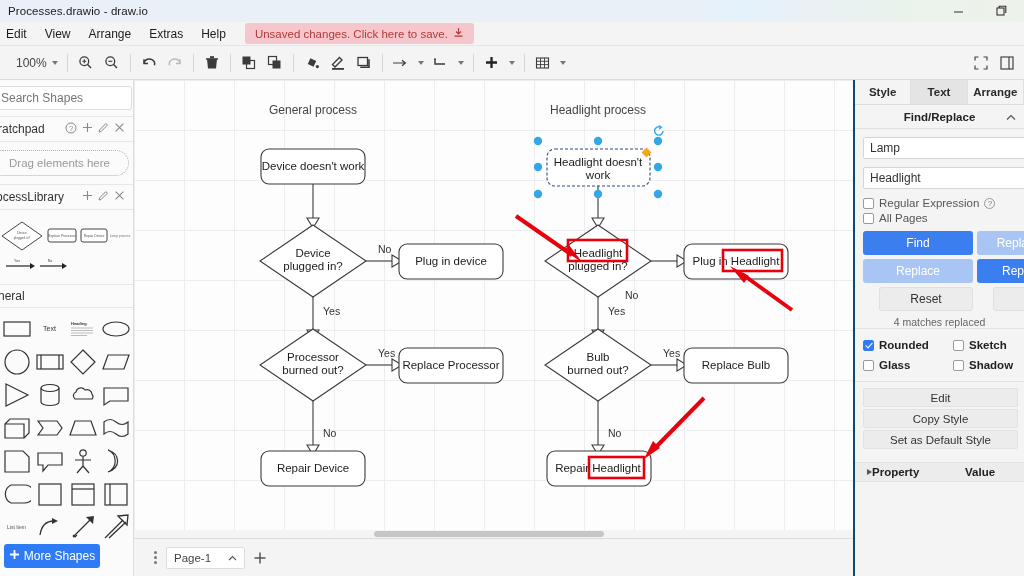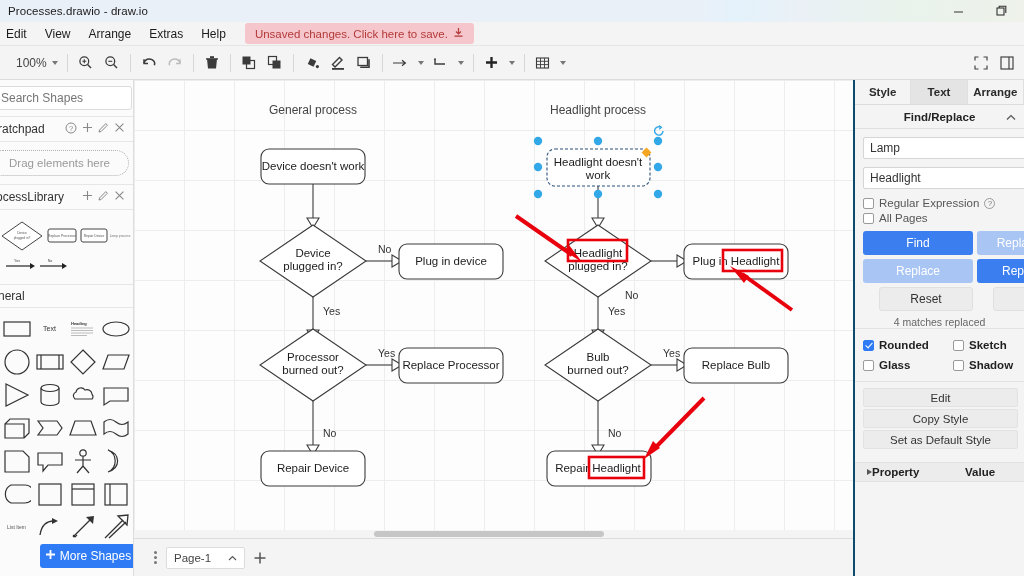--- a/index.html
+++ b/index.html
@@ -75,21 +75,21 @@
     display:flex; align-items:center; justify-content:center; color:#9a9a9a; font-size:11.5px;
   }
   .libgrid{ padding:6px 2px 6px 0; }
   .libgrid svg{ display:block; }
   .shapes-panel{ padding:4px 0 0 0; }
   .shape-row{ display:flex; }
   .shape-cell{ width:33px; height:33px; display:flex; align-items:center; justify-content:center; }
   .more-shapes{
     position:absolute; left:4px; bottom:8px; width:96px; height:24px;
     background:#2f7bf6; color:#fff; border-radius:3px; font-size:12px;
-    display:flex; align-items:center; justify-content:center; gap:4px;margin-left:36px;
+    display:flex; align-items:center; justify-content:center; gap:4px;
   }
   .generalbar{
     border-top:1px solid #e6e6e6; border-bottom:1px solid #e6e6e6;
     height:24px; display:flex; align-items:center; font-size:12px; color:#333;
     margin-left:-18px; padding-left:0;
   }
 
   
   .canvas{
     position:absolute; left:134px; top:80px; width:719px; height:458px;

